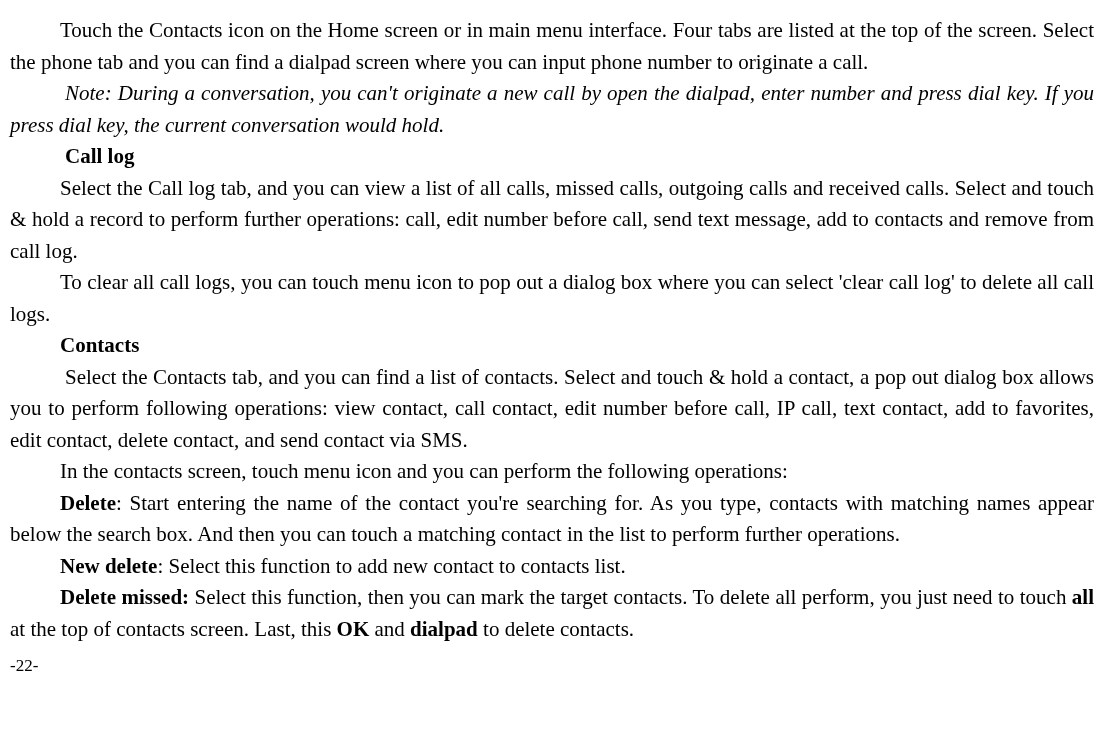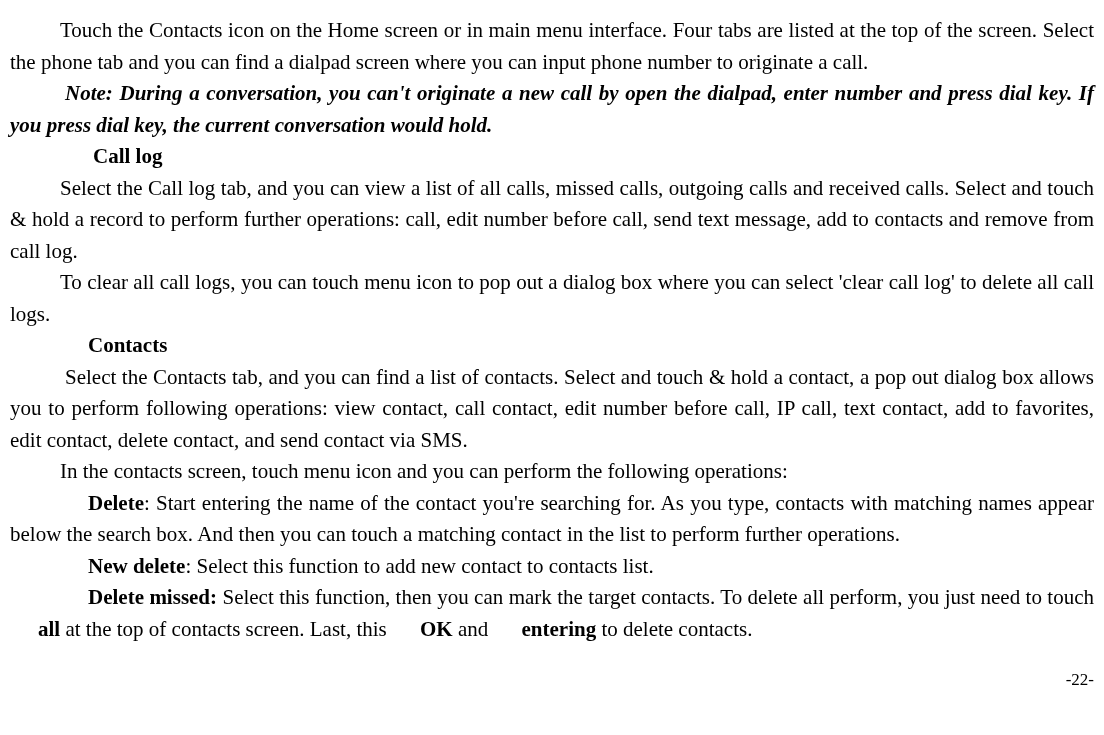--- a/index.html
+++ b/index.html
@@ -17,30 +17,28 @@
       text-align: justify;
     }
     .indent {
       text-indent: 50px;
     }
     .indent-more {
       text-indent: 55px;
     }
     .bold {
       font-weight: bold;
-      margin-left: 28px;
     }
     .italic {
       font-style: italic;
-      font-weight: bold;
     }
     .page-num {
-      text-align: right;
+      text-align: left;
       font-size: 17px;
-      margin-top: 22px;
+      margin-top: 8px;
     }
   </style>
 </head>
 <body>
 
 <p class="indent">Touch the Contacts icon on the Home screen or in main menu interface. Four tabs are listed at the top of the screen. Select the phone tab and you can find a dialpad screen where you can input phone number to originate a call.</p>
 
 <p class="indent-more italic">Note: During a conversation, you can't originate a new call by open the dialpad, enter number and press dial key. If you press dial key, the current conversation would hold.</p>
 
 <p class="indent-more bold">Call log</p>
@@ -52,15 +50,15 @@
 <p class="indent bold">Contacts</p>
 
 <p class="indent-more">Select the Contacts tab, and you can find a list of contacts. Select and touch &amp; hold a contact, a pop out dialog box allows you to perform following operations: view contact, call contact, edit number before call, IP call, text contact, add to favorites, edit contact, delete contact, and send contact via SMS.</p>
 
 <p class="indent">In the contacts screen, touch menu icon and you can perform the following operations:</p>
 
 <p class="indent"><span class="bold">Delete</span><span>: Start entering the name of the contact you're searching for. As you type, contacts with matching names appear below the search box. And then you can touch a matching contact in the list to perform further operations.</span></p>
 
 <p class="indent"><span class="bold">New delete</span><span>: Select this function to add new contact to contacts list.</span></p>
 
-<p class="indent"><span class="bold">Delete missed: </span><span>Select this function, then you can mark the target contacts. To delete all perform, you just need to touch </span><span class="bold">all</span><span> at the top of contacts screen. Last, this </span><span class="bold">OK</span><span> and </span><span class="bold">entering</span><span> to delete contacts.</span></p>
+<p class="indent"><span class="bold">Delete missed: </span><span>Select this function, then you can mark the target contacts. To delete all perform, you just need to touch </span><span class="bold">all</span><span> at the top of contacts screen. Last, this </span><span class="bold">OK</span><span> and </span><span class="bold">dialpad</span><span> to delete contacts.</span></p>
 
 <p class="page-num">-22-</p>
 
 </body></html>

